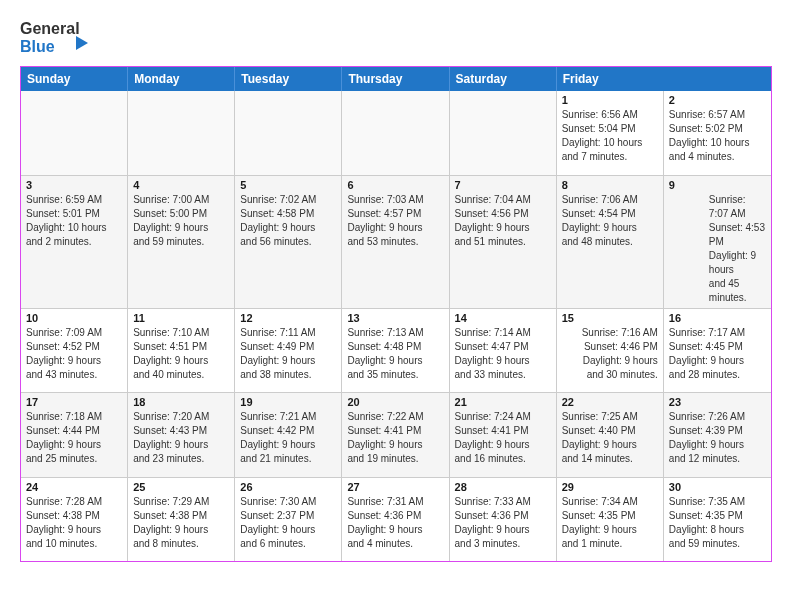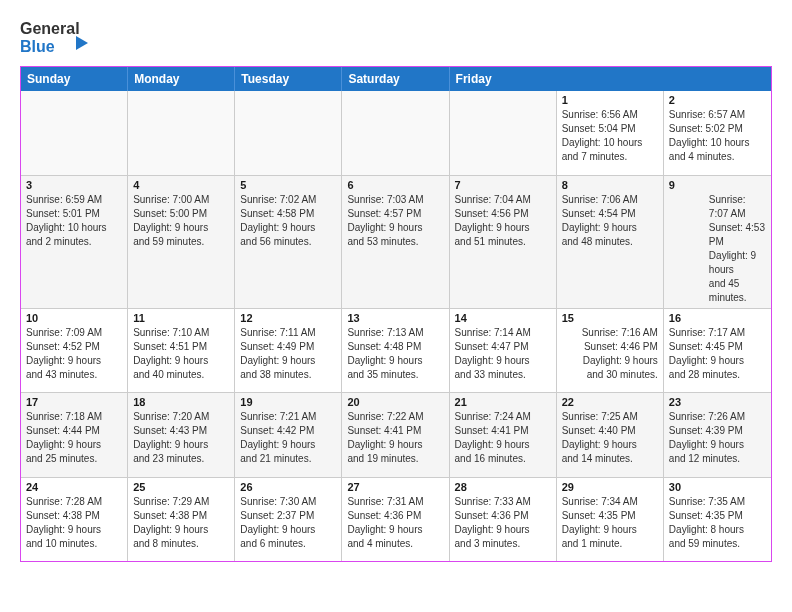--- a/index.html
+++ b/index.html
@@ -114,20 +114,21 @@
       <div class="month-title"></div>
       <div class="location"></div>
     </div>
   </div>
 
   <div class="calendar">
     <div class="cal-header">
     <div class="cal-header-cell">Sunday</div>
         <div class="cal-header-cell">Monday</div>
         <div class="cal-header-cell">Tuesday</div>
+        <div class="cal-header-cell">Thursday</div>
         <div class="cal-header-cell">Saturday</div>
         <div class="cal-header-cell">Friday</div>
       </div>
     <div class="cal-body">
     <div class="cal-row">
           <div class="cal-cell empty"></div>
           <div class="cal-cell empty"></div>
           <div class="cal-cell empty"></div>
           <div class="cal-cell empty"></div>
           <div class="cal-cell empty"></div>

